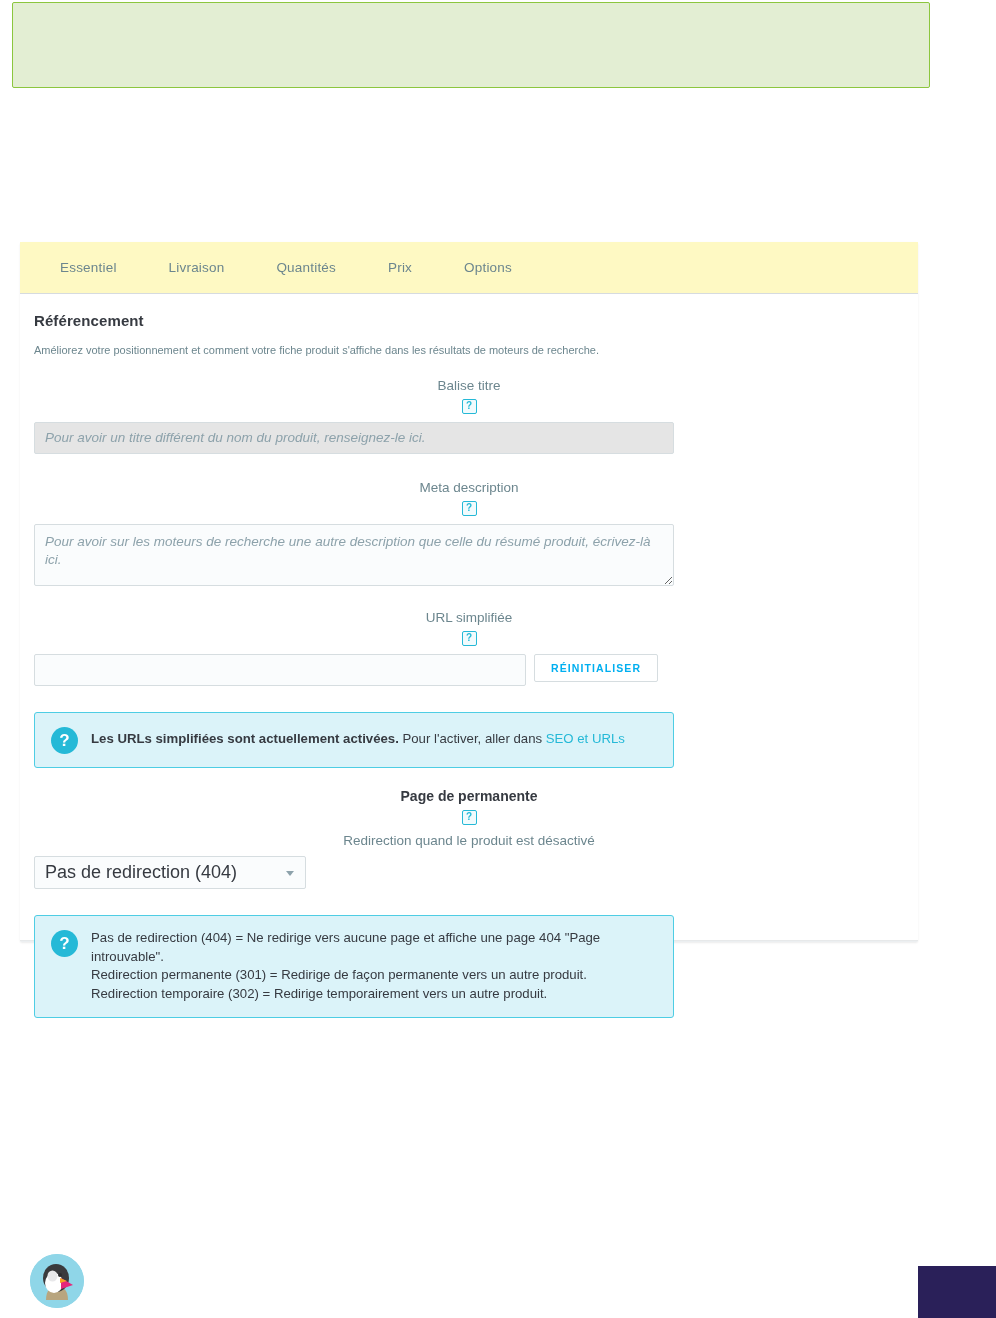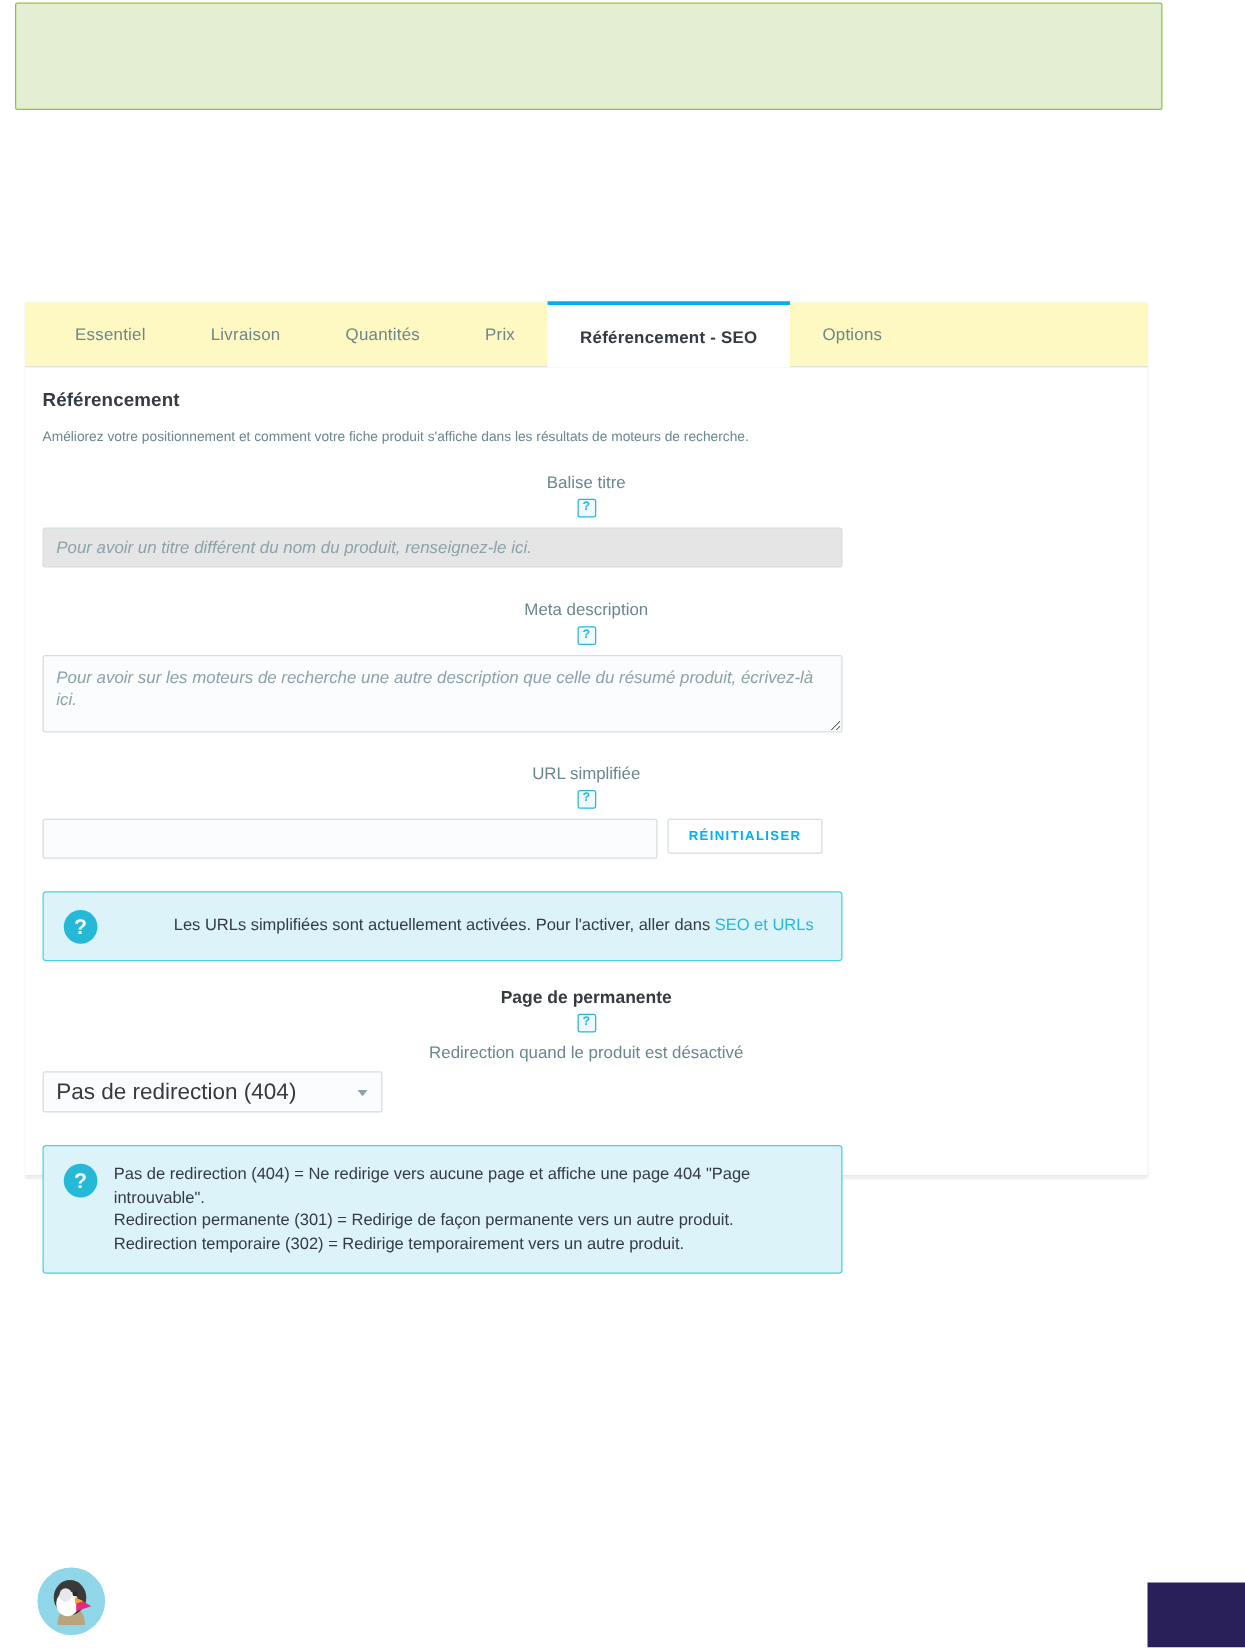--- a/index.html
+++ b/index.html
@@ -225,21 +225,21 @@
     background: #25b9d7;
     color: #ffffff;
     font-size: 17px;
     font-weight: bold;
     display: flex;
     align-items: center;
     justify-content: center;
     line-height: 1;
     margin-top: 1px;
   }
-  .info-box .strong { font-weight: normal; margin-left: 48px; }
+  .info-box .strong { font-weight: bold; }
   .info-link {
     color: #25b9d7;
     text-decoration: none;
     cursor: pointer;
   }
   .info-box.single { align-items: center; }
   .info-lines span { display: block; }
 
   
   .select-wrap {
@@ -308,21 +308,20 @@
     <span></span>
   </div>
 
   <div class="card">
 
     <div class="tabs">
       <button class="tab">Essentiel</button>
       <button class="tab">Livraison</button>
       <button class="tab">Quantités</button>
       <button class="tab">Prix</button>
-      <button class="tab active">Référencement - SEO</button>
       <button class="tab">Options</button>
     </div>
 
     <div class="card-body">
 
       <h2 class="section-title">Référencement</h2>
       <p class="section-desc">Améliorez votre positionnement et comment votre fiche produit s'affiche dans les résultats de moteurs de recherche.</p>
 
       
       <div class="field-label">

